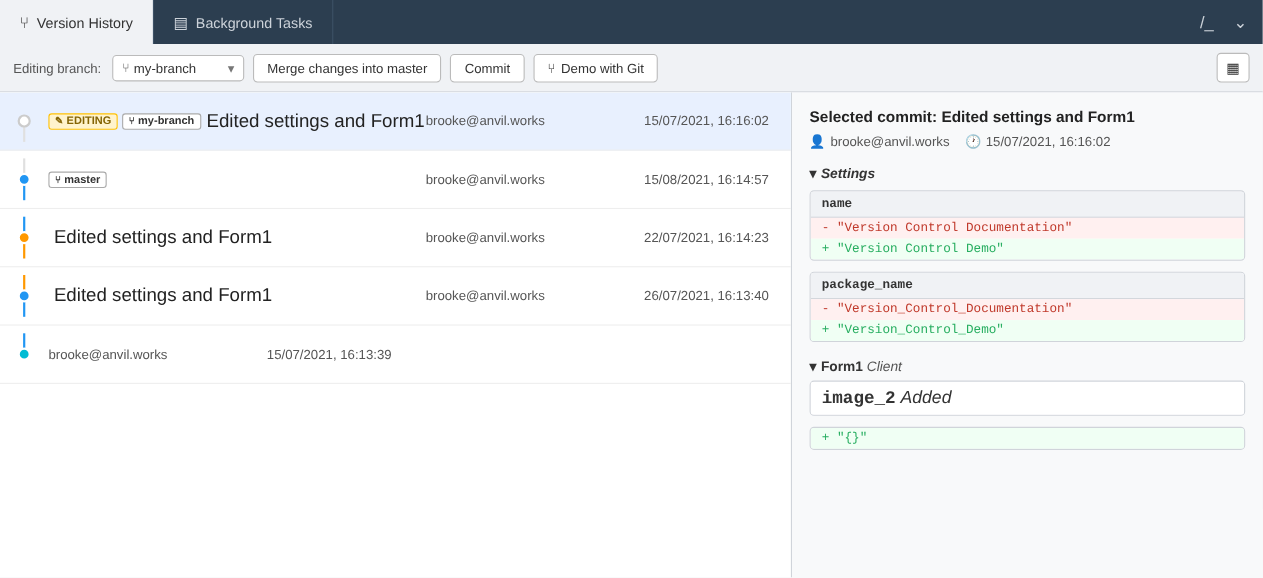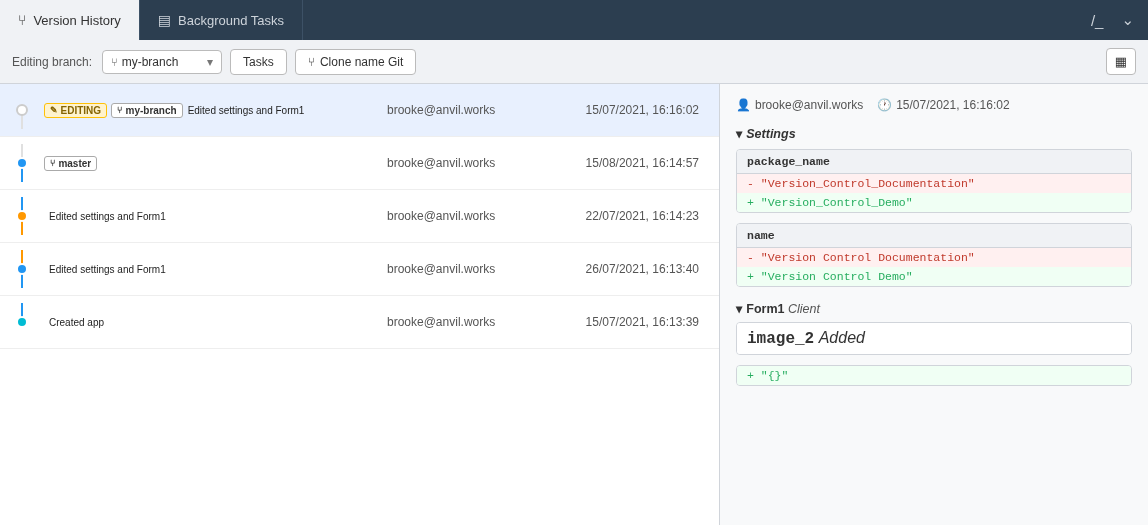--- a/index.html
+++ b/index.html
@@ -153,21 +153,21 @@
       display: flex; align-items: center; gap: 3px;
     }
     .badge-master {
       background: white;
       color: #333;
       border: 1px solid #aaa;
       display: flex; align-items: center; gap: 3px;
     }
     .commit-msg {
       flex: 1;
-      font-size: 10px;
+      font-size: 17px;
       color: #222;
     }
     .commit-author {
       width: 170px;
       font-size: 12px;
       color: #555;
     }
     .commit-time {
       width: 150px;
       font-size: 12px;
@@ -283,25 +283,28 @@
 </div>
 
 <div class="toolbar">
   <span class="toolbar-label">Editing branch:</span>
   <div class="branch-select">
     <span style="color:#555; font-size:11px;">⑂</span>
     <span>my-branch</span>
     <span class="chevron">▾</span>
   </div>
   <button class="toolbar-action-btn">
-    <span>Tasks</span>
+    <span>Merge changes into master</span>
+  </button>
+  <button class="toolbar-action-btn">
+    <span>Commit</span>
   </button>
   <button class="toolbar-action-btn">
     <span style="font-size:12px;">⑂</span>
-    <span>Clone name Git</span>
+    <span>Demo with Git</span>
   </button>
   <div class="toolbar-right">
     <button class="icon-btn">▦</button>
   </div>
 </div>
 
 <div class="main">
 
   <div class="commit-list">
 
@@ -371,64 +374,61 @@
       </div>
       <span class="commit-author">brooke@anvil.works</span>
       <span class="commit-time">26/07/2021, 16:13:40</span>
     </div>
 
     <div class="commit-row">
       <div class="graph-col" style="height:38px; position:relative;">
         <div style="position:absolute; left:50%; transform:translateX(-50%); top:0; height:50%; width:2px; background:#2196f3;"></div>
         <div style="width:12px; height:12px; border-radius:50%; background:#00bcd4; border:2px solid white; z-index:1; position:relative;"></div>
       </div>
-      <div class="commit-content">
-        <div class="commit-badges"></div>
-        <span class="commit-msg">Created app</span>
-      </div>
       <span class="commit-author">brooke@anvil.works</span>
       <span class="commit-time">15/07/2021, 16:13:39</span>
     </div>
 
   </div>
 
   <div class="detail-panel">
 
+    <div class="detail-title">Selected commit: Edited settings and Form1</div>
 
     <div class="detail-meta">
       <span>
         <span>👤</span>
         <span>brooke@anvil.works</span>
       </span>
       <span>
         <span>🕐</span>
         <span>15/07/2021, 16:16:02</span>
       </span>
     </div>
 
     <div class="section-block">
       <div class="section-header">
         <span>▾</span>
         <em>Settings</em>
       </div>
 
       <div class="diff-block">
         <div class="diff-key">
+          <span>name</span>
+        </div>
+        <div class="diff-line diff-removed">- <span>"Version Control Documentation"</span></div>
+        <div class="diff-line diff-added">+ <span>"Version Control Demo"</span></div>
+      </div>
+
+      <div class="diff-block">
+        <div class="diff-key">
           <span>package_name</span>
         </div>
         <div class="diff-line diff-removed">- <span>"Version_Control_Documentation"</span></div>
         <div class="diff-line diff-added">+ <span>"Version_Control_Demo"</span></div>
-      </div>
-
-      <div class="diff-block">
-        <div class="diff-key">
-          <span>name</span>
-        </div>
-        <div class="diff-line diff-removed">- <span>"Version Control Documentation"</span></div>
-        <div class="diff-line diff-added">+ <span>"Version Control Demo"</span></div>
       </div>
     </div>
 
     <div class="section-block">
       <div class="form-section-header">
         <span>▾</span>
         <span>
           <strong>Form1</strong>
           <span class="form-section-sub"> <span>Client</span></span>
         </span>

